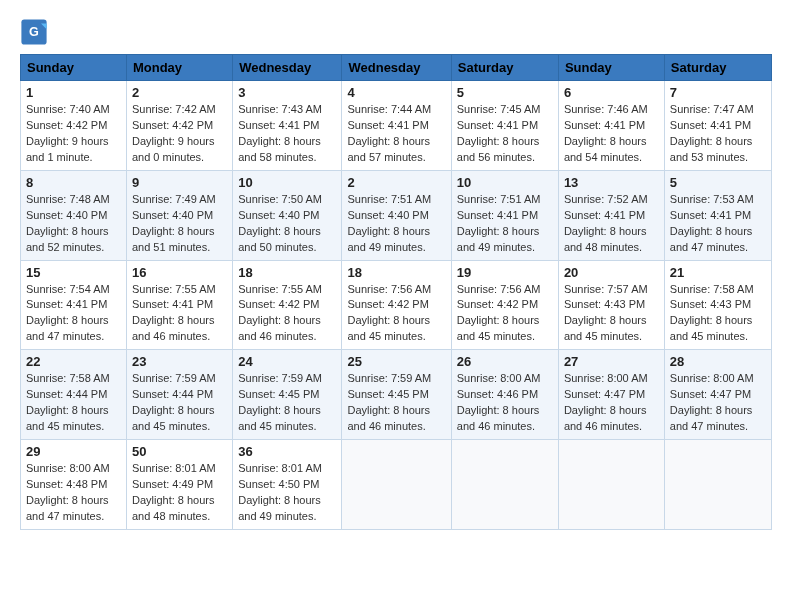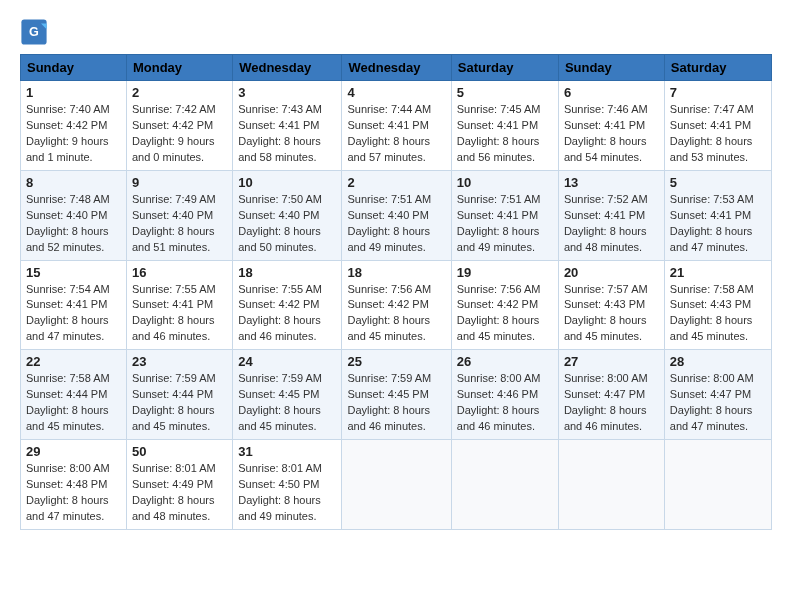--- a/index.html
+++ b/index.html
@@ -244,21 +244,21 @@
         <tr>
           <td>
             <div class="day-number">29</div>
 <div class="day-info">Sunrise: 8:00 AM<br>Sunset: 4:48 PM<br>Daylight: 8 hours and 47 minutes.</div>
           </td>
           <td>
             <div class="day-number">50</div>
 <div class="day-info">Sunrise: 8:01 AM<br>Sunset: 4:49 PM<br>Daylight: 8 hours and 48 minutes.</div>
           </td>
           <td>
-            <div class="day-number">31</div>
+            <div class="day-number">36</div>
 <div class="day-info">Sunrise: 8:01 AM<br>Sunset: 4:50 PM<br>Daylight: 8 hours and 49 minutes.</div>
           </td>
           <td class="empty-cell"></td>
           <td class="empty-cell"></td>
           <td class="empty-cell"></td>
           <td class="empty-cell"></td>
         </tr>
       </tbody>
   </table>
 </div>

